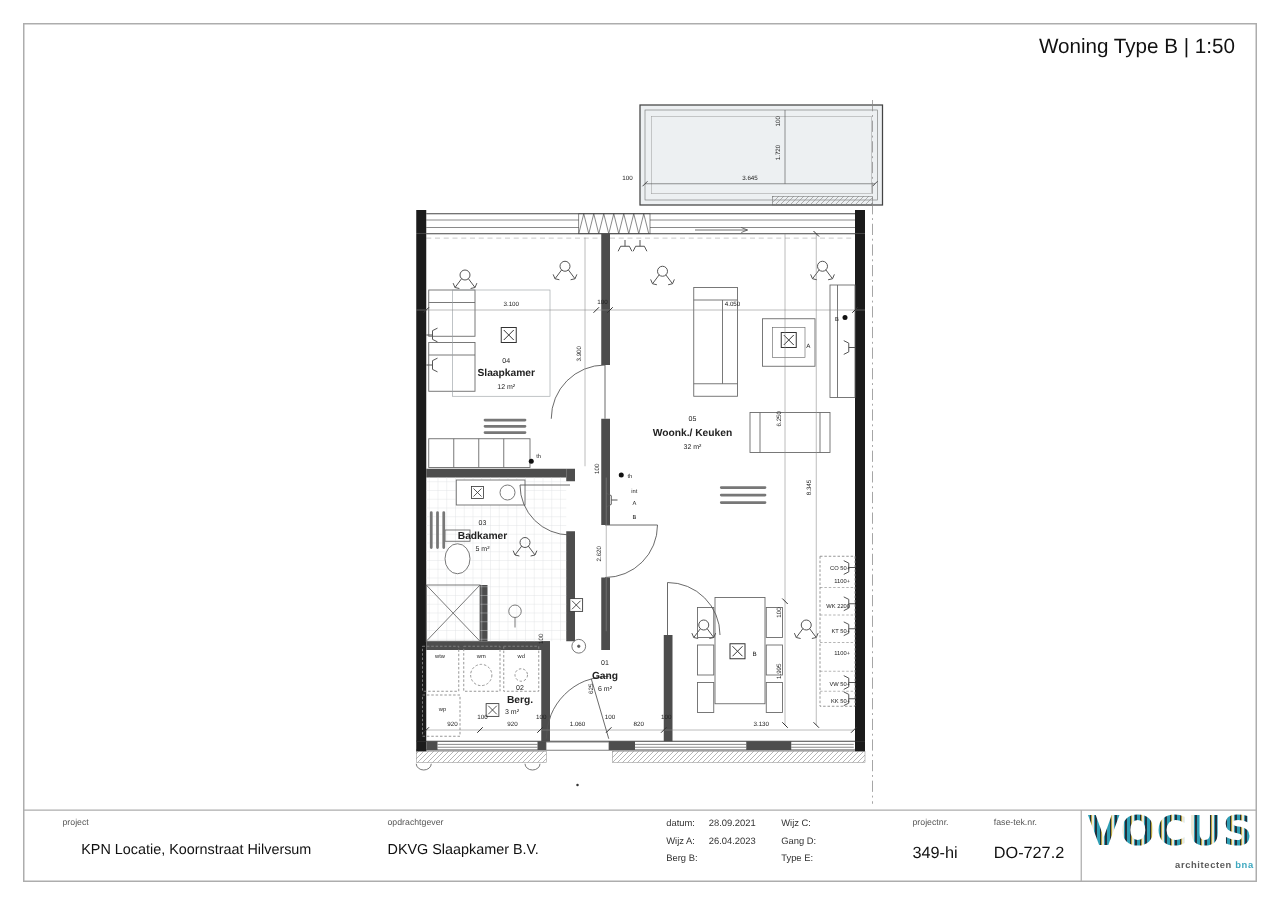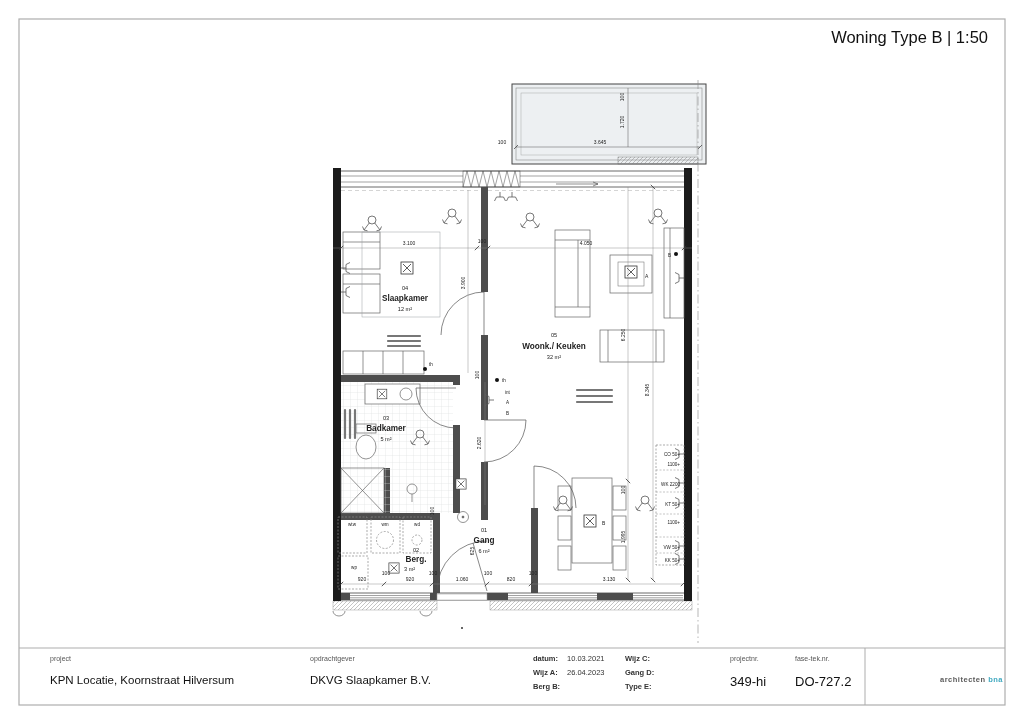--- a/index.html
+++ b/index.html
@@ -6,21 +6,21 @@
   .page{position:relative;width:1024px;height:724px;background:#fff;overflow:hidden;
         font-family:"Liberation Sans",sans-serif;color:#1a1a1a;}
   .sheet-title{position:absolute;top:28px;right:36px;font-size:16.5px;color:#111;}
   svg text{font-family:"Liberation Sans",sans-serif;fill:#222;}
   .t45{font-size:4.6px;} .t5{font-size:5px;} .t55{font-size:5.6px;} .rm{font-size:8.2px;font-weight:bold;}
   
   .tb{position:absolute;left:19px;top:648px;width:986px;height:57px;}
   .tb .lab{position:absolute;font-size:7px;color:#555;}
   .tb .val{position:absolute;font-size:11.5px;color:#111;}
   .tb .row{position:absolute;font-size:7.5px;color:#333;}
-  .tb .row b{font-weight:bold;display:inline-block;width:34px;}
+  .tb .row b{font-weight:normal;display:inline-block;width:34px;}
   .tb .big{font-size:13px;}
   .vocus{position:absolute;right:2px;top:2px;width:140px;text-align:right;}
   .vocus .word{display:inline-block;font-weight:800;font-size:33px;line-height:30px;letter-spacing:1px;
     font-family:"DejaVu Sans",sans-serif;
     background:repeating-linear-gradient(90deg,#2f9eb4 0 2px,#22313d 2px 3px,#b7a43c 3px 4px,#ece7d8 4px 5px,#2f9eb4 5px 6px,#22313d 6px 8px);
     -webkit-background-clip:text;background-clip:text;color:transparent;}
   .vocus .sub{font-size:7.5px;font-weight:bold;color:#5a5a5a;letter-spacing:.5px;}
   .vocus .sub .bna{color:#3fa9c0;text-align:center;}
 </style>
 </head>
@@ -326,31 +326,31 @@
       <text class="t5" x="462" y="581" text-anchor="middle">1.060</text>
       <text class="t5" x="488" y="575" text-anchor="middle">100</text>
       <text class="t5" x="511" y="581" text-anchor="middle">820</text>
       <text class="t5" x="533" y="575" text-anchor="middle">100</text>
       <text class="t5" x="609" y="581" text-anchor="middle">3.130</text>
     </g>
   </svg>
 
   <div class="tb">
     <div class="lab" style="left:31px;top:7px">project</div>
-    <div class="val" style="left:31px;top:26px">KPN Locatie, Koornstraat Hilversum</div>
+    <div class="val" style="left:46px;top:26px">KPN Locatie, Koornstraat Hilversum</div>
     <div class="lab" style="left:291px;top:7px">opdrachtgever</div>
     <div class="val" style="left:291px;top:26px">DKVG Slaapkamer B.V.</div>
-    <div class="row" style="left:514px;top:6px"><b>datum:</b><span>10.03.2021</span></div>
+    <div class="row" style="left:514px;top:6px"><b>datum:</b><span>28.09.2021</span></div>
     <div class="row" style="left:514px;top:20px"><b>Wijz A:</b><span>26.04.2023</span></div>
     <div class="row" style="left:514px;top:34px"><b>Berg B:</b></div>
     <div class="row" style="left:606px;top:6px"><b>Wijz C:</b></div>
     <div class="row" style="left:606px;top:20px"><b>Gang D:</b></div>
     <div class="row" style="left:606px;top:34px"><b>Type E:</b></div>
     <div class="lab" style="left:711px;top:7px">projectnr.</div>
     <div class="val big" style="left:711px;top:26px">349-hi</div>
     <div class="lab" style="left:776px;top:7px">fase-tek.nr.</div>
     <div class="val big" style="left:776px;top:26px">DO-727.2</div>
     <div class="vocus">
-      <br>
+      <span class="word">VOCUS</span><br>
       <span class="sub"><span>architecten</span> <span class="bna">bna</span></span>
     </div>
   </div>
 </div>
 
 </body></html>

